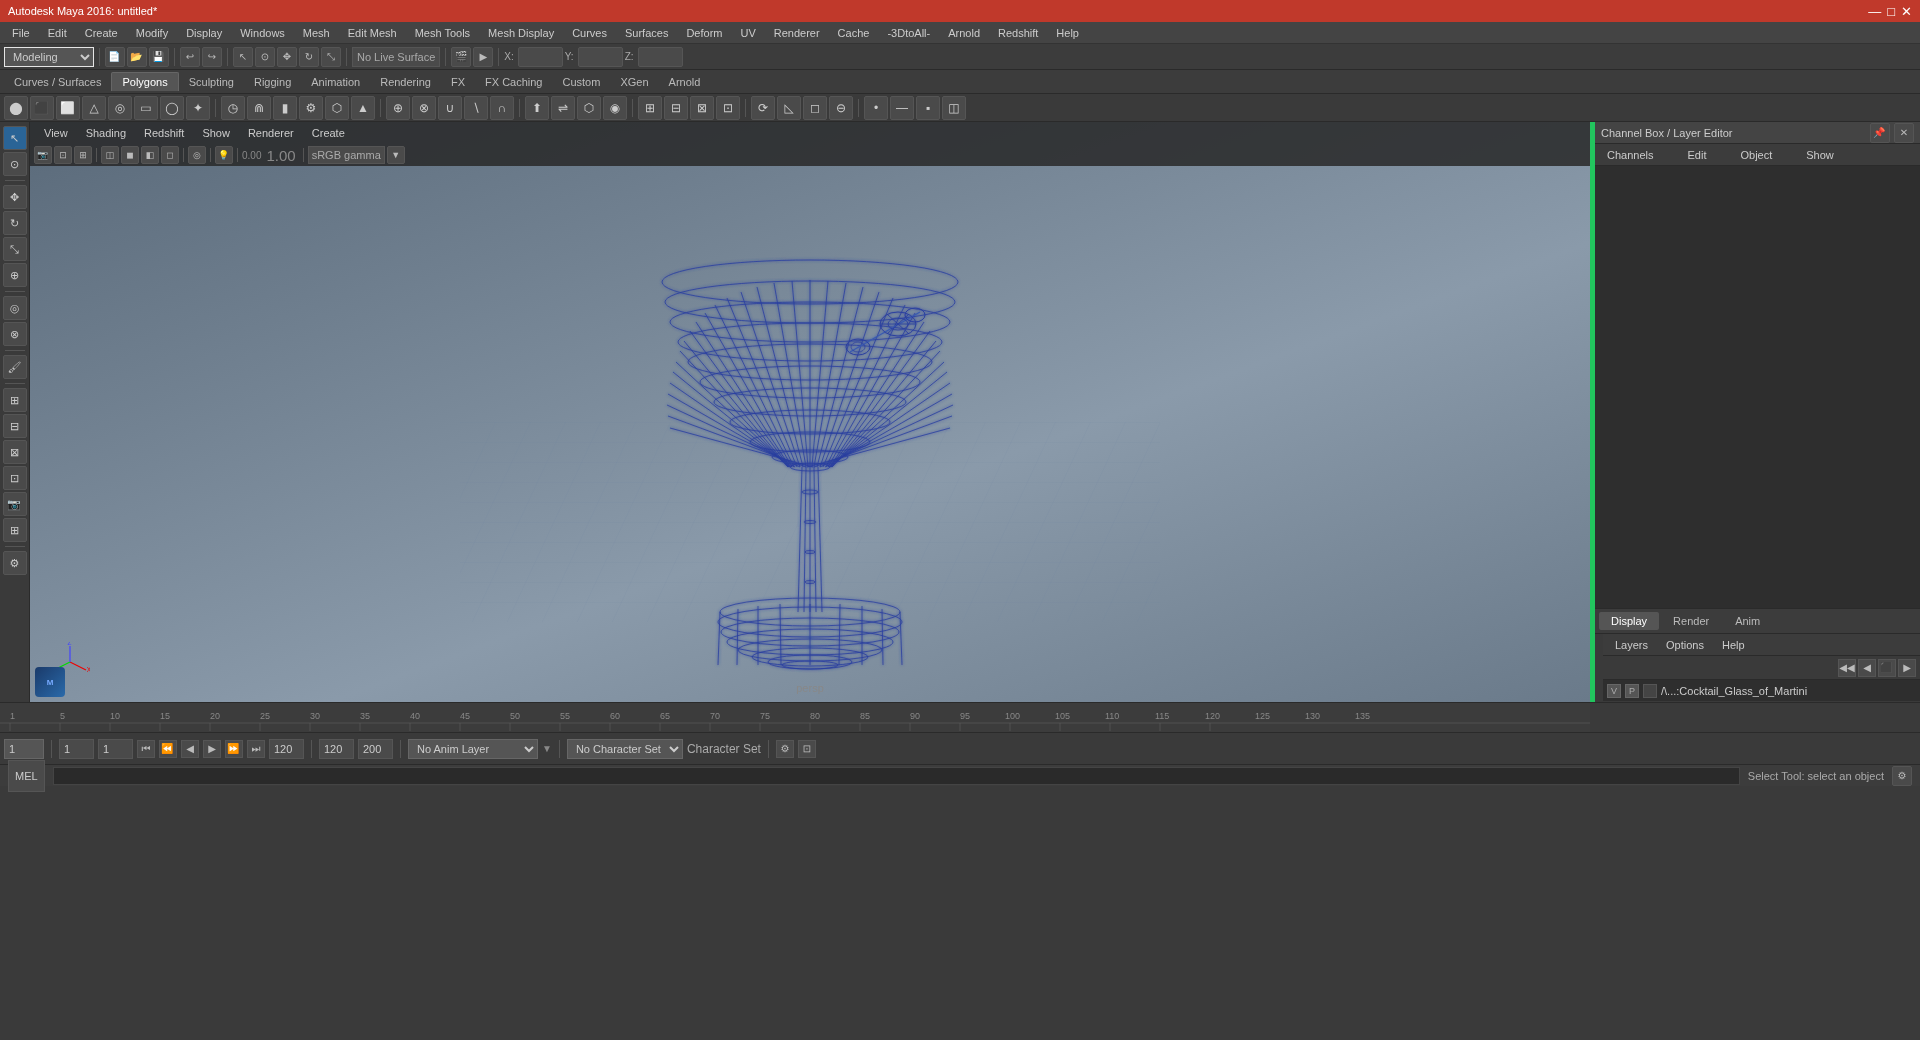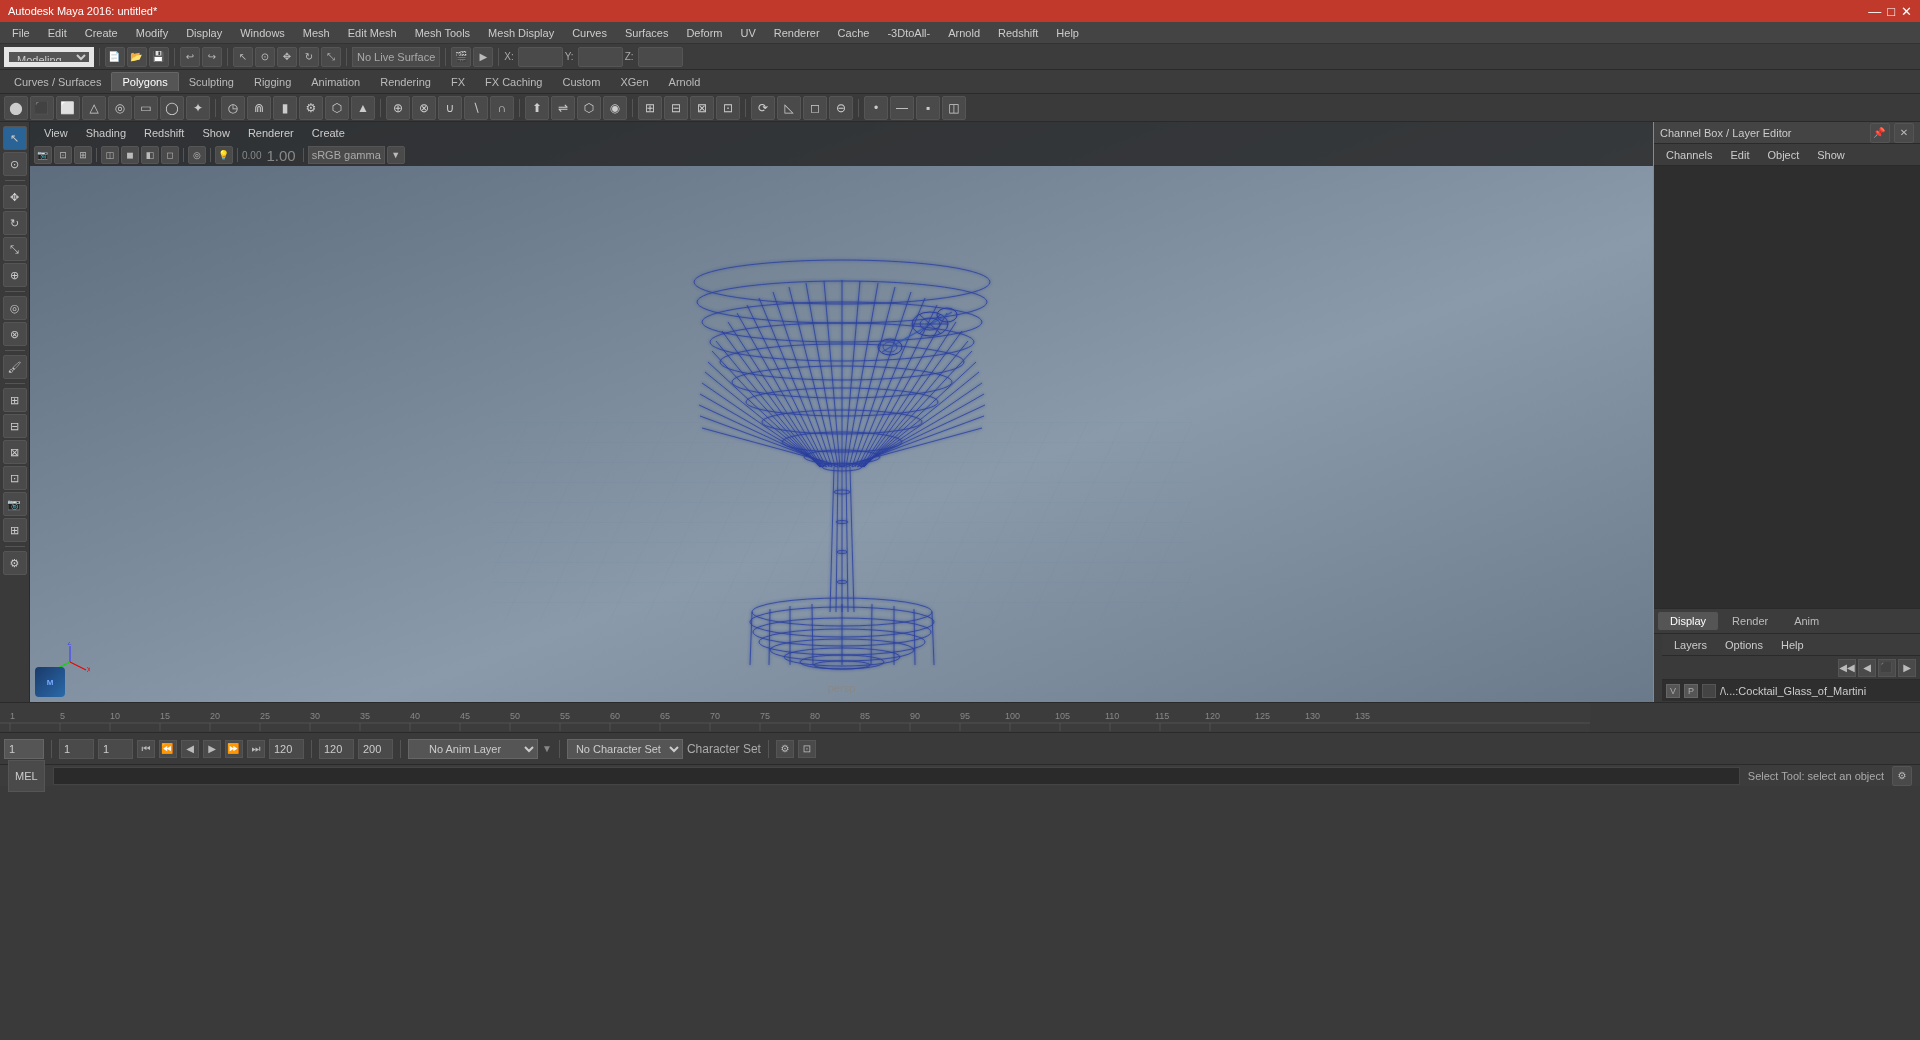--- a/index.html
+++ b/index.html
@@ -43,21 +43,21 @@
       background: #3c3c3c;
       display: flex;
       align-items: center;
       padding: 0 4px;
       gap: 2px;
       border-bottom: 1px solid #2a2a2a;
     }
     .mode-select {
       background: #555;
       color: #ccc;
-      border: 5px solid #e5e5e5;
+      border: 1px solid #e5e5e5;
       padding: 1px 4px;
       font-size: 11px;
       height: 20px;
       width: 90px;
     }
     .toolbar-btn {
       width: 20px;
       height: 20px;
       background: #4a4a4a;
       border: 1px solid #555;
@@ -283,23 +283,23 @@
       display: flex;
       align-items: center;
       justify-content: center;
       font-size: 8px;
       color: #7af;
       font-weight: bold;
     }
 
     
     #right-panel {
-      width: 267px;
+      width: 330px;
       background: #3a3a3a;
-      border-left: 1px solid #22c55e;
+      border-left: 5px solid #22c55e;
       display: flex;
       flex-direction: column;
     }
     #right-panel-header {
       height: 22px;
       background: #444;
       display: flex;
       align-items: center;
       justify-content: space-between;
       padding: 0 6px;
@@ -313,21 +313,21 @@
       display: flex;
       gap: 4px;
     }
 
     #channel-box-menu {
       height: 22px;
       background: #3c3c3c;
       display: flex;
       align-items: center;
       padding: 0 4px;
-      gap: 2px;
+      gap: 18px;
       border-bottom: 1px solid #2a2a2a;
     }
     .cb-menu-item {
       padding: 2px 8px;
       cursor: pointer;
       font-size: 11px;
       color: #ccc;
       border-radius: 2px;
     }
 
@@ -950,21 +950,21 @@
   <button class="playback-btn">◀</button>
   <button class="playback-btn">▶</button>
   <button class="playback-btn">⏩</button>
   <button class="playback-btn">⏭</button>
   <input type="text" value="120" style="width: 35px; height: 20px; background: rgb(74, 74, 74); border: 1px solid rgb(85, 85, 85); color: rgb(204, 204, 204); font-size: 11px; padding: 0px 4px;">
   <div class="toolbar-sep"></div>
   <input type="text" value="120" style="width: 35px; height: 20px; background: rgb(74, 74, 74); border: 1px solid rgb(85, 85, 85); color: rgb(204, 204, 204); font-size: 11px; padding: 0px 4px;">
   <input type="text" value="200" style="width: 35px; height: 20px; background: rgb(74, 74, 74); border: 1px solid rgb(85, 85, 85); color: rgb(204, 204, 204); font-size: 11px; padding: 0px 4px;">
   <div class="toolbar-sep"></div>
 
-  <select style="height:20px;background:#555;border:1px solid #666;color:#ccc;font-size:11px;padding:0 16px;width:130px;">
+  <select style="height:20px;background:#555;border:1px solid #666;color:#ccc;font-size:11px;padding:0 4px;width:130px;">
     <option>No Anim Layer</option>
   </select>
   <span style="font-size:10px;color:#888;">▼</span>
   <div class="toolbar-sep"></div>
 
   <select style="height:20px;background:#555;border:1px solid #666;color:#ccc;font-size:11px;padding:0 4px;width:116px;">
     <option>No Character Set</option>
   </select>
   <span style="font-size:12px;color:#aaa;">Character Set</span>
   <div class="toolbar-sep"></div>

